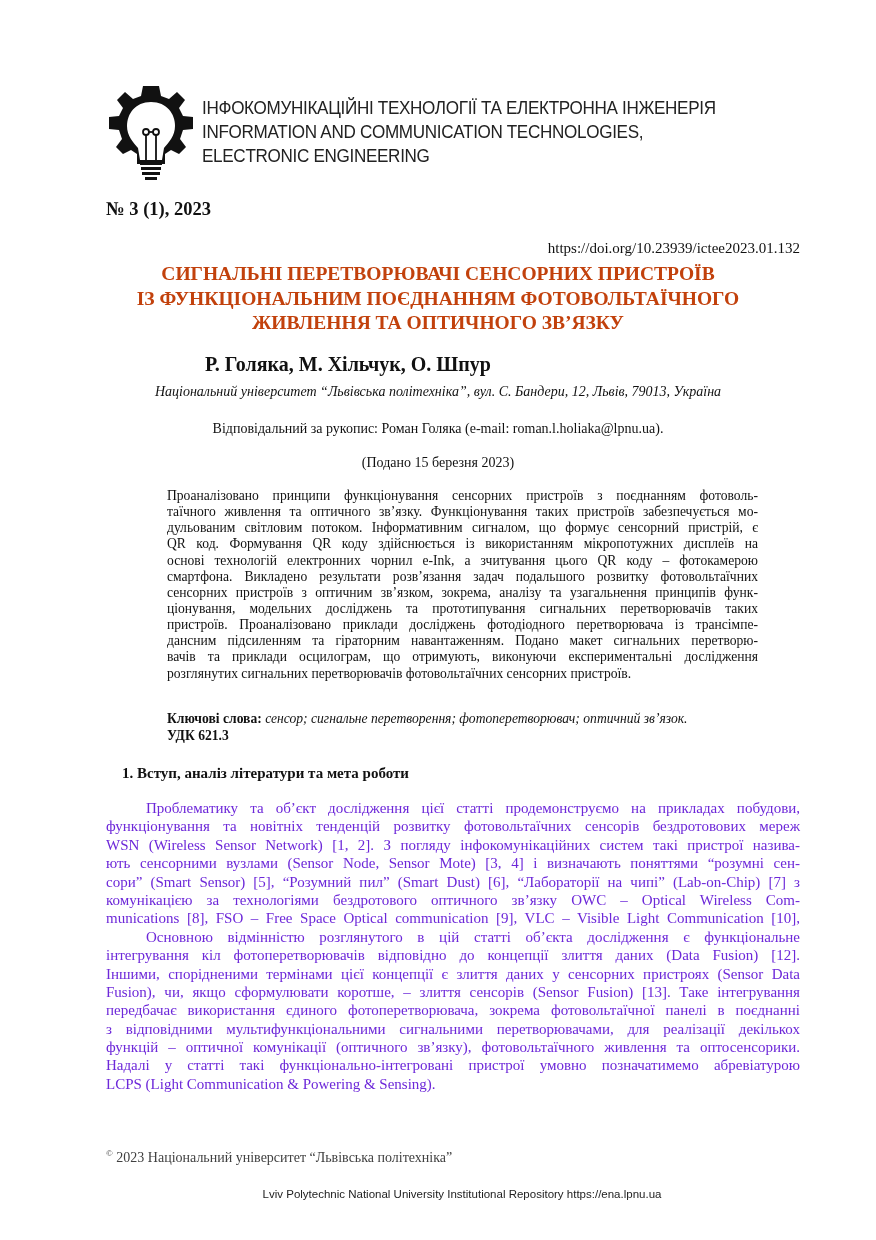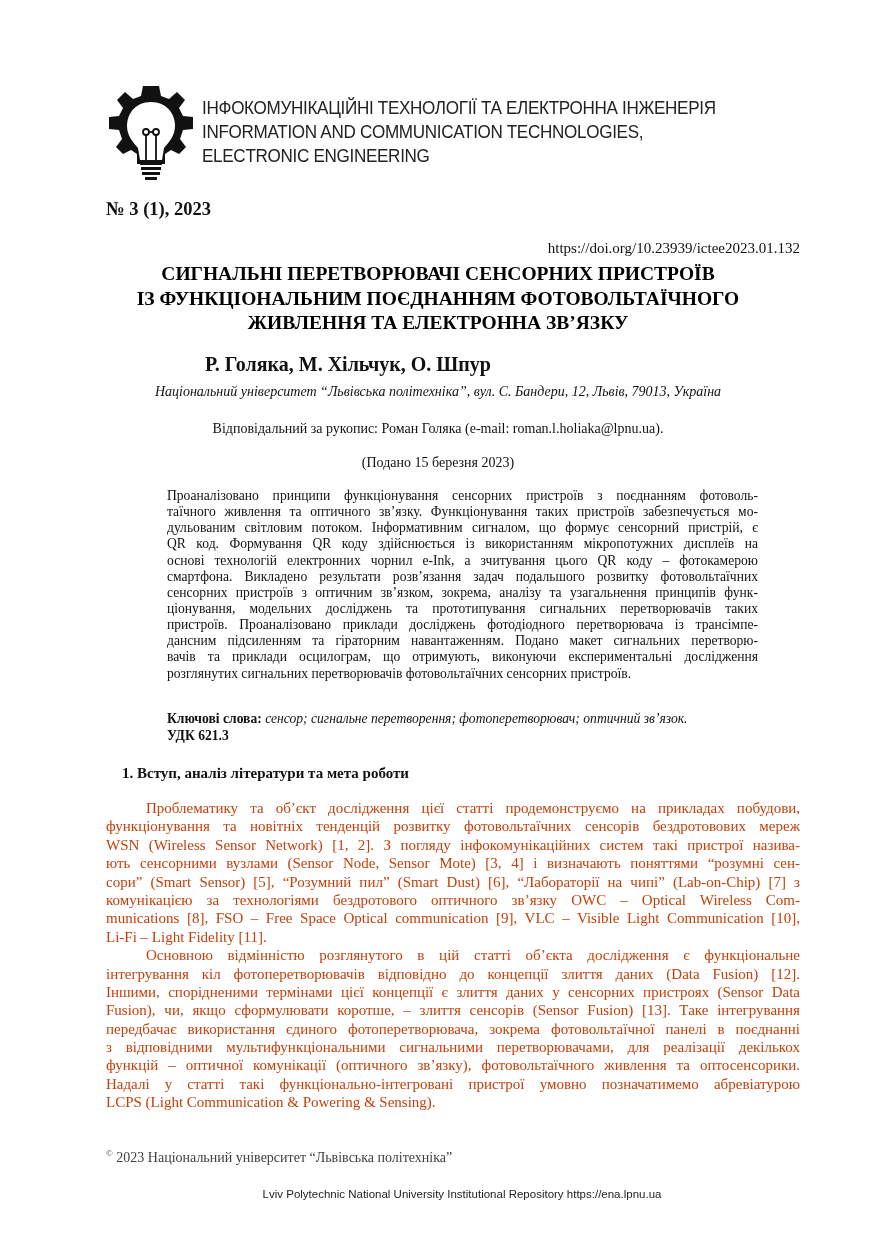--- a/index.html
+++ b/index.html
@@ -19,21 +19,21 @@
   }
   .issue {
     left: 106px; top: 198px; font-size: 19.5px; font-weight: bold; color: #111;
     transform: scaleX(0.95); transform-origin: left top; white-space: nowrap;
   }
   .doi {
     right: 76px; top: 240px; font-size: 15px; color: #111; white-space: nowrap;
   }
   .title {
     left: 0; width: 876px; top: 262px; text-align: center;
-    font-size: 19.5px; line-height: 24.5px; font-weight: bold; color: #000000;
+    font-size: 19.5px; line-height: 24.5px; font-weight: bold; color: #c2410c;
   }
   .title div { white-space: nowrap; }
   .authors {
     left: 0; width: 696px; top: 353px; text-align: center;
     font-size: 20px; font-weight: bold; color: #111;
   }
   .affil {
     left: 0; width: 876px; top: 384px; text-align: center;
     font-size: 14px; font-style: italic; color: #111; white-space: nowrap;
   }
@@ -59,21 +59,21 @@
     left: 167px; top: 710px; width: 600px; font-size: 13.6px; line-height: 17px; color: #111;
   }
   .kw-label { font-weight: bold; }
   .kw-text { font-style: italic; }
   .udc { font-weight: bold; display: block; }
   .section-heading {
     left: 106px; top: 765px; font-size: 15px; font-weight: bold; color: #111; white-space: nowrap; margin-left: 16px;
   }
   .body-text {
     left: 106px; top: 799px; width: 694px;
-    font-size: 15px; line-height: 18.4px; color: #c2410c;
+    font-size: 15px; line-height: 18.4px; color: #6d28d9;
   }
   .body-text .jline { height: 18.4px; }
   .indent { padding-left: 40px; }
   .copyright {
     left: 106px; top: 1148px; font-size: 14px; color: #404040; white-space: nowrap;
   }
   .copyright sup { font-size: 9px; vertical-align: 6px; }
   .repo {
     left: 0; width: 876px; top: 1188px; text-align: center;
     font-family: "Liberation Sans", sans-serif; font-size: 11.5px; color: #222;
@@ -114,21 +114,21 @@
   <div>ELECTRONIC ENGINEERING</div>
 </div>
 
 <div class="abs issue">№ 3 (1), 2023</div>
 
 <div class="abs doi">https://doi.org/10.23939/ictee2023.01.132</div>
 
 <div class="abs title">
   <div>СИГНАЛЬНІ ПЕРЕТВОРЮВАЧІ СЕНСОРНИХ ПРИСТРОЇВ</div>
   <div>ІЗ ФУНКЦІОНАЛЬНИМ ПОЄДНАННЯМ ФОТОВОЛЬТАЇЧНОГО</div>
-  <div>ЖИВЛЕННЯ ТА ЕЛЕКТРОННА ЗВ’ЯЗКУ</div>
+  <div>ЖИВЛЕННЯ ТА ОПТИЧНОГО ЗВ’ЯЗКУ</div>
 </div>
 
 <div class="abs authors">Р. Голяка, М. Хільчук, О. Шпур</div>
 <div class="abs affil">Національний університет “Львівська політехніка”, вул. С. Бандери, 12, Львів, 79013, Україна</div>
 <div class="abs corresp">Відповідальний за рукопис: Роман Голяка (e-mail: roman.l.holiaka@lpnu.ua).</div>
 <div class="abs submitted">(Подано 15 березня 2023)</div>
 
 <div class="abs abstract">
   <span class="jline">Проаналізовано принципи функціонування сенсорних пристроїв з поєднанням фотоволь-</span>
   <span class="jline">таїчного живлення та оптичного зв’язку. Функціонування таких пристроїв забезпечується мо-</span>
@@ -153,21 +153,20 @@
 
 <div class="abs body-text">
   <div>
     <span class="jline indent">Проблематику та об’єкт дослідження цієї статті продемонструємо на прикладах побудови,</span>
     <span class="jline">функціонування та новітніх тенденцій розвитку фотовольтаїчних сенсорів бездротовових мереж</span>
     <span class="jline">WSN (Wireless Sensor Network) [1, 2]. З погляду інфокомунікаційних систем такі пристрої назива-</span>
     <span class="jline">ють сенсорними вузлами (Sensor Node, Sensor Mote) [3, 4] і визначають поняттями “розумні сен-</span>
     <span class="jline">сори” (Smart Sensor) [5], “Розумний пил” (Smart Dust) [6], “Лабораторії на чипі” (Lab-on-Chip) [7] з</span>
     <span class="jline">комунікацією за технологіями бездротового оптичного зв’язку OWC – Optical Wireless Com-</span>
     <span class="jline">munications [8], FSO – Free Space Optical communication [9], VLC – Visible Light Communication [10],</span>
-    <span class="jline last">Li-Fi – Light Fidelity [11].</span>
   </div>
   <div>
     <span class="jline indent">Основною відмінністю розглянутого в цій статті об’єкта дослідження є функціональне</span>
     <span class="jline">інтегрування кіл фотоперетворювачів відповідно до концепції злиття даних (Data Fusion) [12].</span>
     <span class="jline">Іншими, спорідненими термінами цієї концепції є злиття даних у сенсорних пристроях (Sensor Data</span>
     <span class="jline">Fusion), чи, якщо сформулювати коротше, – злиття сенсорів (Sensor Fusion) [13]. Таке інтегрування</span>
     <span class="jline">передбачає використання єдиного фотоперетворювача, зокрема фотовольтаїчної панелі в поєднанні</span>
     <span class="jline">з відповідними мультифункціональними сигнальними перетворювачами, для реалізації декількох</span>
     <span class="jline">функцій – оптичної комунікації (оптичного зв’язку), фотовольтаїчного живлення та оптосенсорики.</span>
     <span class="jline">Надалі у статті такі функціонально-інтегровані пристрої умовно позначатимемо абревіатурою</span>

